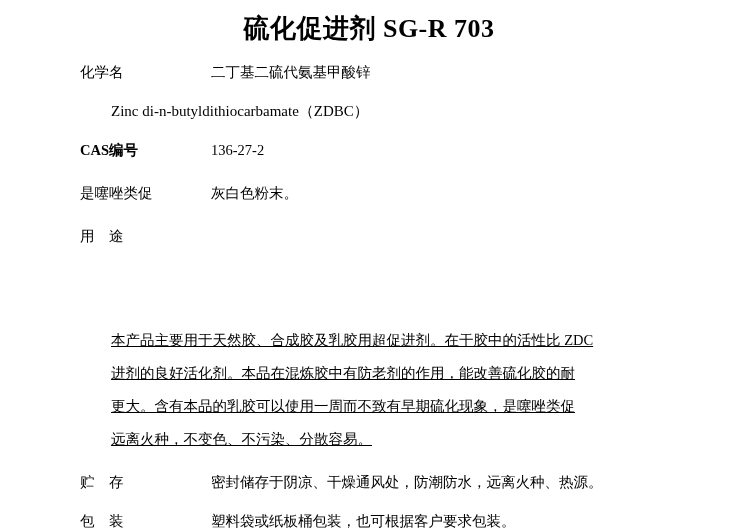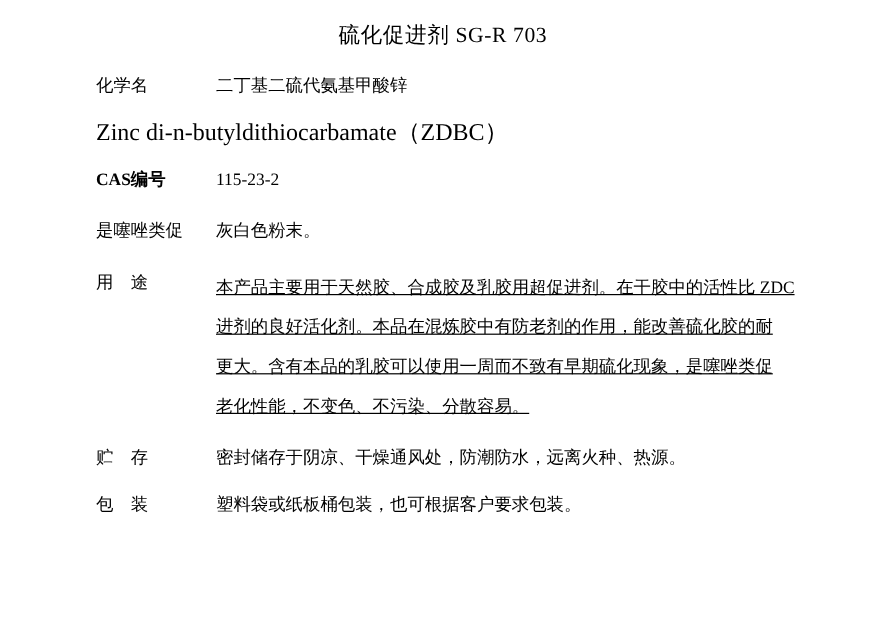--- a/index.html
+++ b/index.html
@@ -16,22 +16,22 @@
   }
   .page {
     position: relative;
     width: 738px;
     height: 529px;
     box-sizing: border-box;
     padding: 0;
   }
   .doc-title {
     text-align: center;
-    font-size: 18px;
-    font-weight: normal;
+    font-size: 26px;
+    font-weight: bold;
     letter-spacing: 0.5px;
     margin: 14px 0 0 0;
     padding: 0 40px;
     line-height: 30px;
   }
   .doc-title .code {
     font-family: "Liberation Serif", serif;
   }
   .rows {
     margin-top: 16px;
@@ -49,29 +49,31 @@
     line-height: 24px;
     white-space: pre;
   }
   .row .label.bold {
     font-weight: bold;
   }
   .row .value {
     flex: 1 1 auto;
     font-size: 14.5px;
     line-height: 24px;
+    margin-left: 31px;
   }
   .row.latin .value {
-    font-size: 20px;
+    font-size: 15px;
   }
   .row.spaced {
     margin-bottom: 19px;
   }
   .row.usage {
     margin-bottom: 14px;
+    flex-direction: column;
   }
   .row.usage .value {
     line-height: 33px;
     text-align: justify;
     text-justify: inter-ideograph;
     text-decoration: underline;
   }
   .row.usage .value .l {
     display: block;
   }
@@ -95,35 +97,35 @@
       <div class="label">化学名</div>
       <div class="value">二丁基二硫代氨基甲酸锌</div>
     </div>
 
     <div class="row latin">
       <div class="value">Zinc di-n-butyldithiocarbamate（ZDBC）</div>
     </div>
 
     <div class="row spaced">
       <div class="label bold">CAS编号</div>
-      <div class="value">115-23-2</div>
+      <div class="value">136-27-2</div>
     </div>
 
     <div class="row spaced">
       <div class="label">是噻唑类促</div>
       <div class="value">灰白色粉末。</div>
     </div>
 
     <div class="row usage gap-top">
       <div class="label">用    途</div>
       <div class="value">
         <span class="l">本产品主要用于天然胶、合成胶及乳胶用超促进剂。在干胶中的活性比  ZDC</span>
         <span class="l">进剂的良好活化剂。本品在混炼胶中有防老剂的作用，能改善硫化胶的耐</span>
         <span class="l">更大。含有本品的乳胶可以使用一周而不致有早期硫化现象，是噻唑类促</span>
-        <span class="l">老化性能，不变色、不污染、分散容易。</span>
+        <span class="l">远离火种，不变色、不污染、分散容易。</span>
       </div>
     </div>
 
     <div class="row">
       <div class="label">贮    存</div>
       <div class="value">密封储存于阴凉、干燥通风处，防潮防水，远离火种、热源。</div>
     </div>
 
     <div class="row spaced">
       <div class="label">包    装</div>

